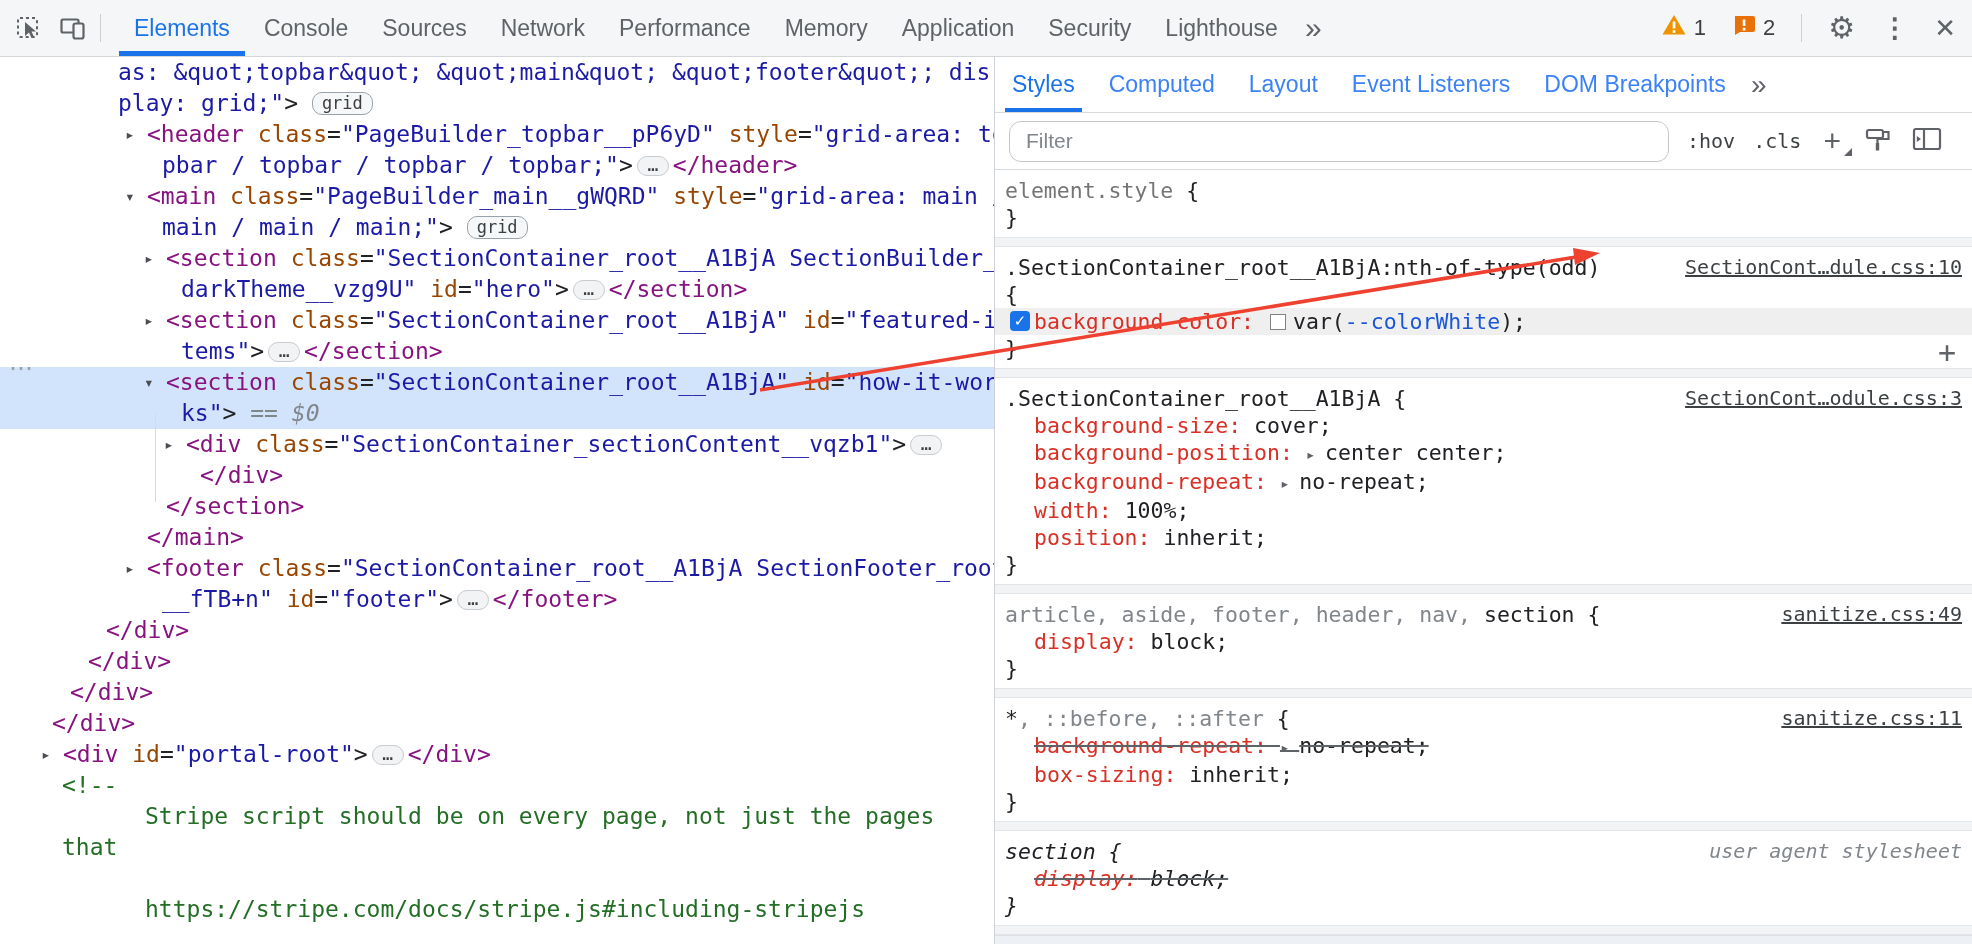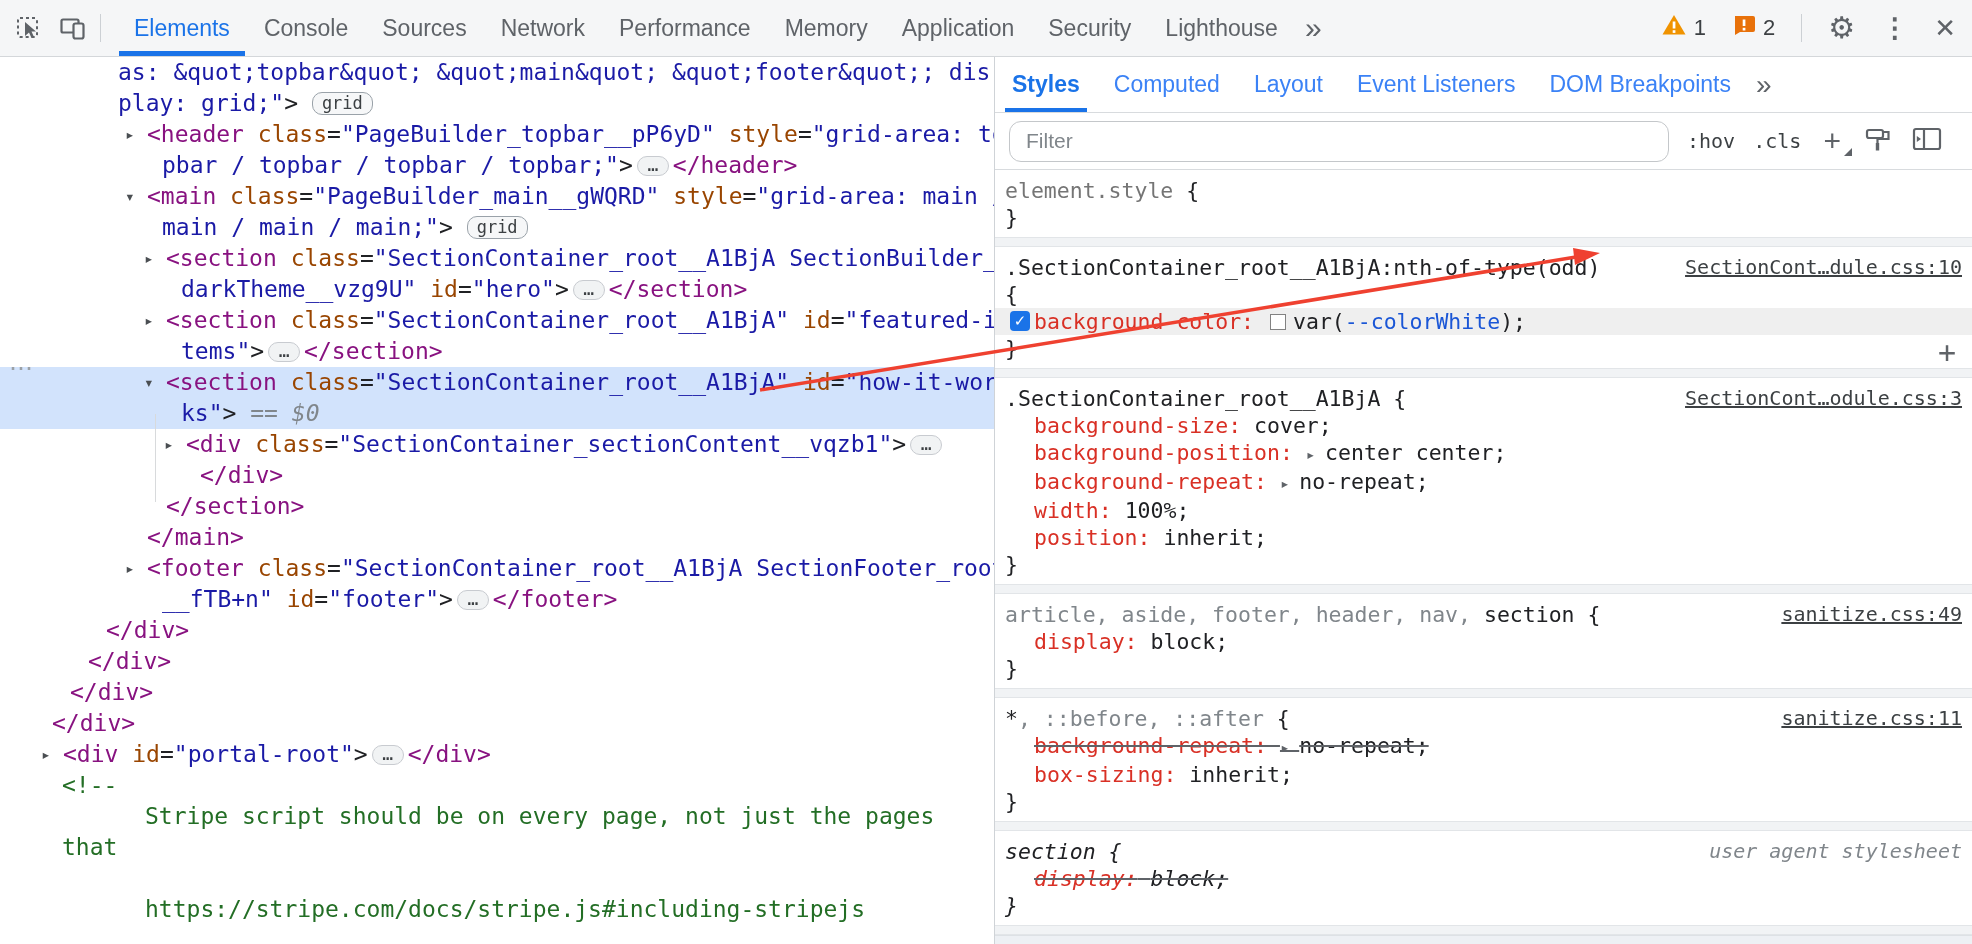--- a/index.html
+++ b/index.html
@@ -37,21 +37,21 @@
   .badge{display:inline-block;font-size:17px;line-height:21px;color:#3c4043;background:#f6f7f8;
     border:1.5px solid #9aa2a9;border-radius:10px;padding:0 9px;vertical-align:2px;}
   .pill{display:inline-block;background:#f1f3f4;border:1px solid #c8cbd0;border-radius:10px;
     width:30px;text-align:center;font-size:18px;line-height:16px;height:18px;color:#3c4043;vertical-align:2px;margin:0 4px;}
   .gutter-dots{position:absolute;left:9px;top:295px;height:31px;line-height:31px;font-size:24px;color:#9aa0a6;letter-spacing:1px;}
   .indent-guide{position:absolute;left:155px;top:357px;height:88px;width:1px;background:#d8dadc;}
 
   
   .subtabs{height:56px;border-bottom:1px solid #d8dbde;display:flex;align-items:stretch;box-sizing:border-box;background:#fff;}
   .subtab{display:flex;align-items:center;padding:0 17px;font-size:23px;color:#3b82f6;position:relative;}
-  .subtab.active{color:#1a73e8;font-weight:bold;}
+  .subtab.active{color:#1a73e8;}
   .subtab.active::after{content:"";position:absolute;left:10px;right:10px;bottom:0;height:4px;background:#1a73e8;}
   .subchev{display:flex;align-items:center;font-size:28px;color:#5f6368;padding:0 8px;}
   .filterbar{height:57px;border-bottom:1px solid #d8dbde;display:flex;align-items:center;padding:0 14px;box-sizing:border-box;gap:18px;}
   .filter-input{width:660px;height:41px;box-sizing:border-box;border:1px solid #c4c7ca;border-radius:12px;
     padding:0 16px;font-size:21px;color:#202124;font-family:"Liberation Sans",sans-serif;outline:none;flex:none;}
   .filter-input::placeholder{color:#80868b;}
   .tbtn{font-family:"DejaVu Sans Mono",monospace;font-size:20px;color:#3c4043;}
   .addbtn{position:relative;font-size:30px;color:#5f6368;line-height:1;width:26px;text-align:center;}
   .addbtn::after{content:"";position:absolute;right:-7px;bottom:0;border-left:8px solid transparent;border-bottom:8px solid #5f6368;}
 

